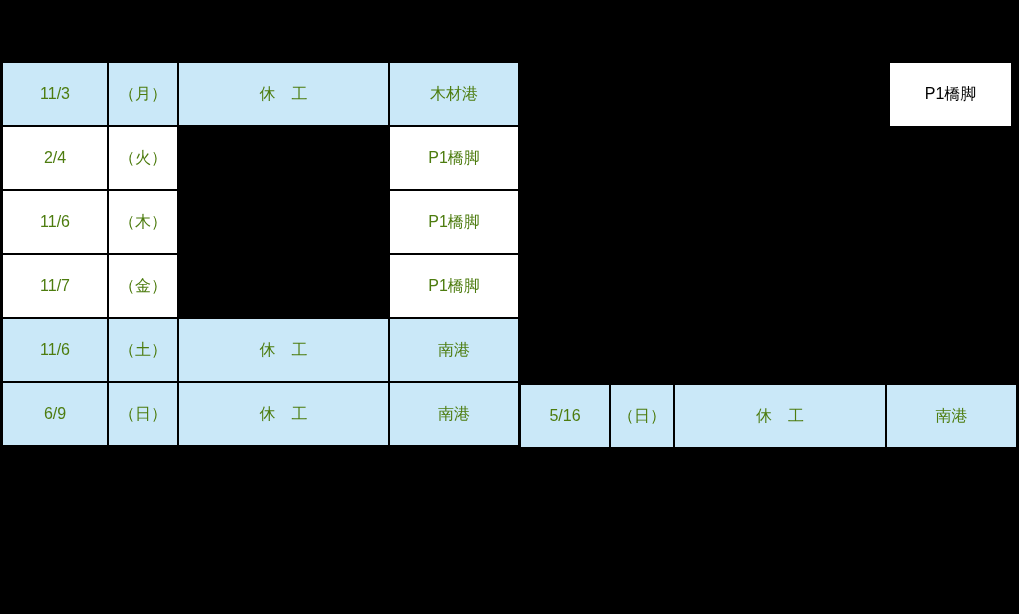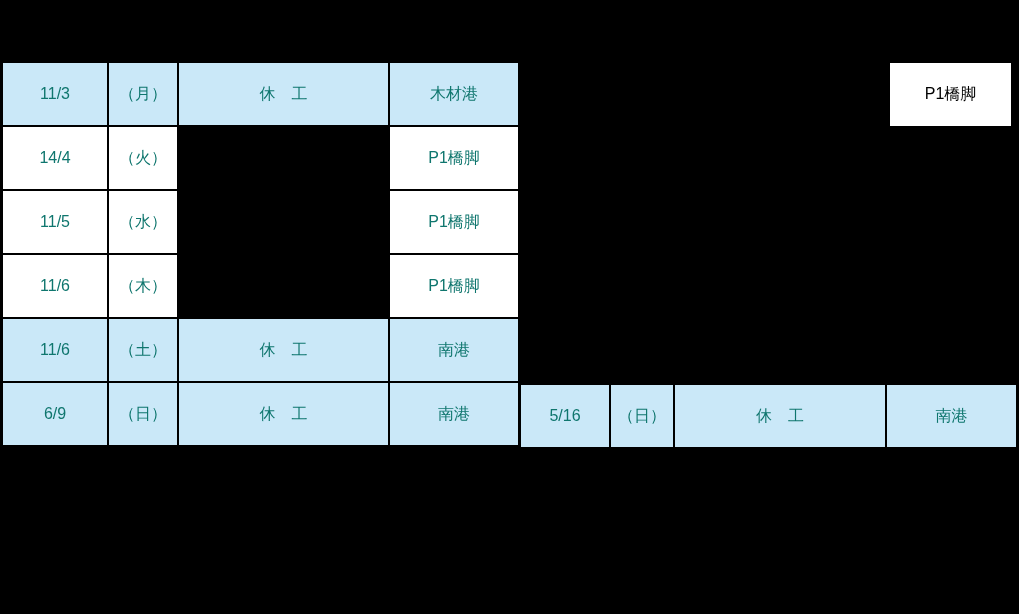--- a/index.html
+++ b/index.html
@@ -17,21 +17,21 @@
   table.tbl {
     position: absolute;
     border-collapse: collapse;
     table-layout: fixed;
   }
   .tbl td {
     border: 2px solid #000;
     text-align: center;
     vertical-align: middle;
     font-size: 16px;
-    color: #0f766e;
+    color: #4d7c0f;
     padding: 0;
     height: 62px;
     overflow: hidden;
     white-space: nowrap;
   }
   #left-table  { left: 1px;   top: 61px;  width: 517px; }
   #right-table { left: 519px; top: 383px; width: 499px; }
 
   td.hl { background: var(--hl-blue, #cae8f8); }
   td.wh { background: #ffffff; }
@@ -63,34 +63,34 @@
       <col style="width:130px">
     </colgroup>
   <tbody>
     <tr>
       <td class="hl red">11/3</td>
       <td class="hl red">（月）</td>
       <td class="hl">休　工</td>
       <td class="hl">木材港</td>
     </tr>
     <tr>
-      <td class="wh">14/4</td>
+      <td class="wh">2/4</td>
       <td class="wh">（火）</td>
-      <td class="bk"></td>
-      <td class="wh">P1橋脚</td>
-    </tr>
-    <tr>
-      <td class="wh">11/5</td>
-      <td class="wh">（水）</td>
       <td class="bk"></td>
       <td class="wh">P1橋脚</td>
     </tr>
     <tr>
       <td class="wh">11/6</td>
       <td class="wh">（木）</td>
+      <td class="bk"></td>
+      <td class="wh">P1橋脚</td>
+    </tr>
+    <tr>
+      <td class="wh">11/7</td>
+      <td class="wh">（金）</td>
       <td class="bk"></td>
       <td class="wh">P1橋脚</td>
     </tr>
     <tr>
       <td class="hl red">11/6</td>
       <td class="hl red">（土）</td>
       <td class="hl">休　工</td>
       <td class="hl">南港</td>
     </tr>
     <tr>

